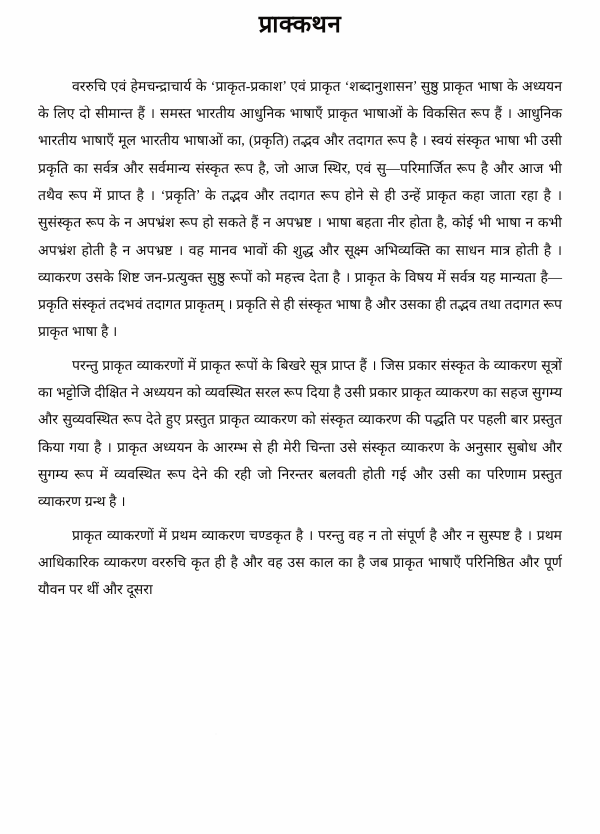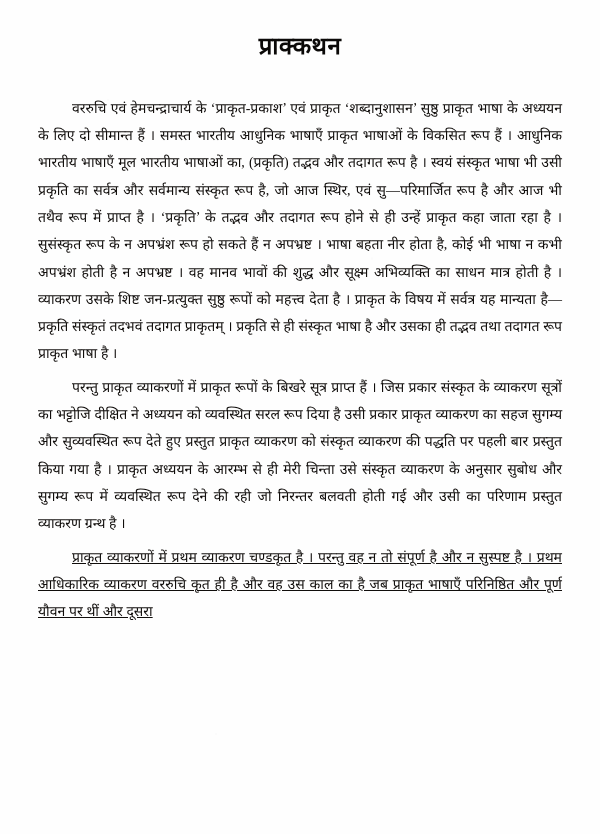--- a/index.html
+++ b/index.html
@@ -29,41 +29,40 @@
     box-sizing: border-box;
     padding: 0 38px;
   }
   .page-title {
     text-align: center;
     font-weight: 700;
     font-size: 24px;
     line-height: 1.2;
     letter-spacing: 0.5px;
     margin: 0;
-    padding-top: 32px;
+    padding-top: 10px;
     color: #0b0908;
     font-family: "Liberation Serif", "DejaVu Serif", serif;
   }
   .body-col {
     margin-top: 34px;
   }
   p.para {
     margin: 0 0 6px 0;
     font-size: 14px;
     line-height: 27.3px;
     text-align: justify;
     text-justify: inter-word;
     text-indent: 34px;
     color: #100d0b;
     word-spacing: 0.2px;
     font-family: "Liberation Serif", "DejaVu Serif", serif;
   }
   p.para:last-child {
     margin-bottom: 2px;
-    text-decoration: underline;
   }
 </style>
 </head>
 <body>
 
 <div class="page">
 
   <h1 class="page-title">प्राक्कथन</h1>
 
   <div class="body-col">

